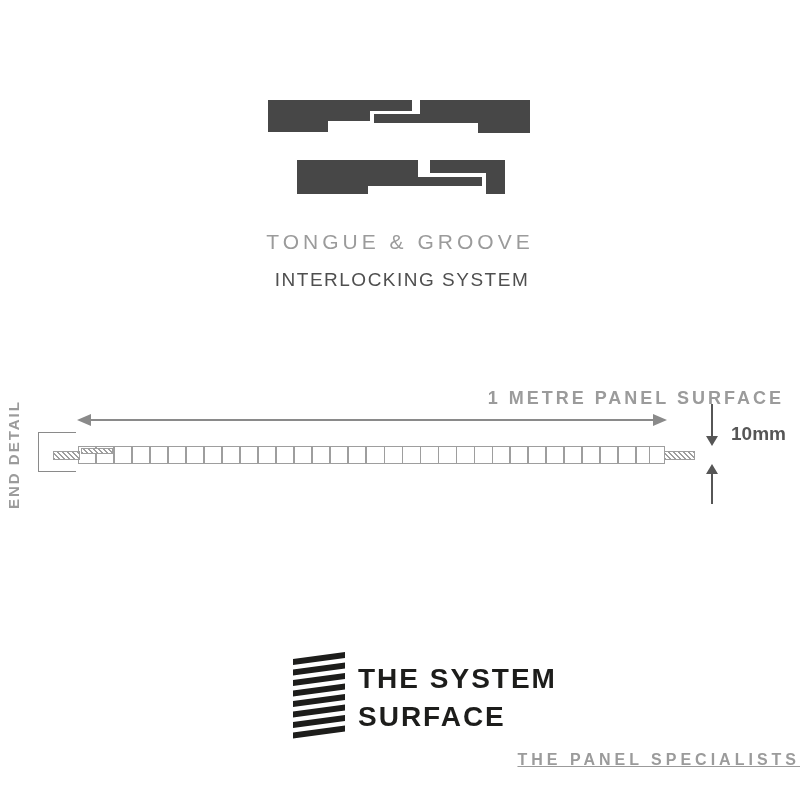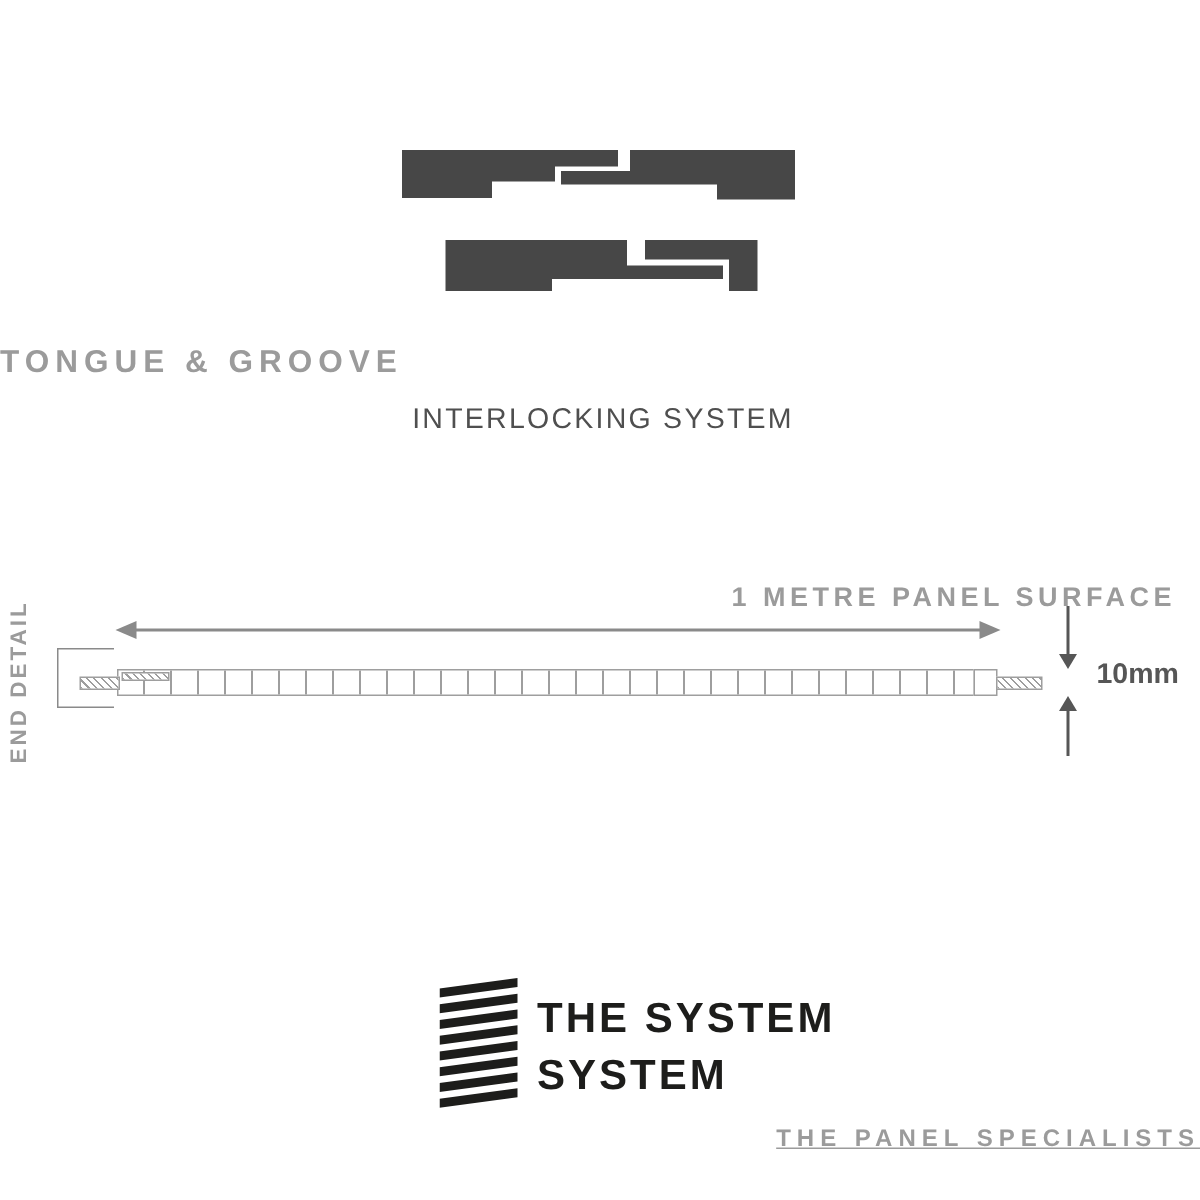--- a/index.html
+++ b/index.html
@@ -4,22 +4,22 @@
 <style>
   * { box-sizing: border-box; }
   html, body { margin: 0; padding: 0; background: #ffffff; }
   body { font-family: "Liberation Sans", sans-serif; }
   .stage { position: relative; width: 800px; height: 800px; background: #ffffff; overflow: hidden; margin: 0 auto; }
   .abs { position: absolute; }
 
   .profile { fill: var(--profile, #474747); }
 
   .title {
-    top: 230px; left: 0; right: 0; text-align: left;
-    font-size: 21px; font-weight: 700; letter-spacing: 4px;
+    top: 230px; left: 0; right: 0; text-align: center;
+    font-size: 21px; font-weight: 400; letter-spacing: 4px;
     color: var(--muted, #9b9b9b);
   }
   .subtitle {
     top: 269px; left: 4px; right: 0; text-align: center;
     font-size: 19px; font-weight: normal; letter-spacing: 1.5px;
     color: var(--subtitle, #4f4f4f);
   }
 
   .dim-label {
     top: 388px; left: 0; right: 16px; text-align: right;
@@ -57,21 +57,21 @@
   .end-detail {
     left: 2px; top: 392px; height: 126px; width: 22px;
     writing-mode: vertical-rl; transform: rotate(180deg);
     font-size: 15px; font-weight: bold; letter-spacing: 2px;
     color: var(--muted, #9b9b9b);
     display: flex; align-items: center; justify-content: center;
     white-space: nowrap;
   }
 
   .thick-label {
-    left: 731px; top: 439px;
+    left: 731px; top: 423px;
     font-size: 19px; font-weight: bold;
     color: var(--dim, #565656);
   }
 
   .brand-text { left: 358px; top: 660px; color: var(--logo, #1d1d1b); }
   .brand-line { font-size: 28px; font-weight: bold; letter-spacing: 2px; line-height: 38px; }
 
   .tagline {
     top: 751px; left: 0; right: 0; text-align: right;
     font-size: 16px; font-weight: bold; letter-spacing: 4px;
@@ -123,18 +123,18 @@
     <polygon points="0,17.5 52,10.5 52,16.5 0,23.5" fill="var(--logo,#1d1d1b)"></polygon>
     <polygon points="0,28 52,21 52,27 0,34" fill="var(--logo,#1d1d1b)"></polygon>
     <polygon points="0,38.5 52,31.5 52,37.5 0,44.5" fill="var(--logo,#1d1d1b)"></polygon>
     <polygon points="0,49 52,42 52,48 0,55" fill="var(--logo,#1d1d1b)"></polygon>
     <polygon points="0,59.5 52,52.5 52,58.5 0,65.5" fill="var(--logo,#1d1d1b)"></polygon>
     <polygon points="0,70 52,63 52,69 0,76" fill="var(--logo,#1d1d1b)"></polygon>
     <polygon points="0,80.5 52,73.5 52,79.5 0,86.5" fill="var(--logo,#1d1d1b)"></polygon>
   </svg>
   <div class="abs brand-text">
     <div class="brand-line">THE SYSTEM</div>
-    <div class="brand-line">SYSTEM</div>
+    <div class="brand-line">SURFACE</div>
   </div>
 
   <div class="abs tagline">THE PANEL SPECIALISTS</div>
 
 </div>
 
 </body></html>

